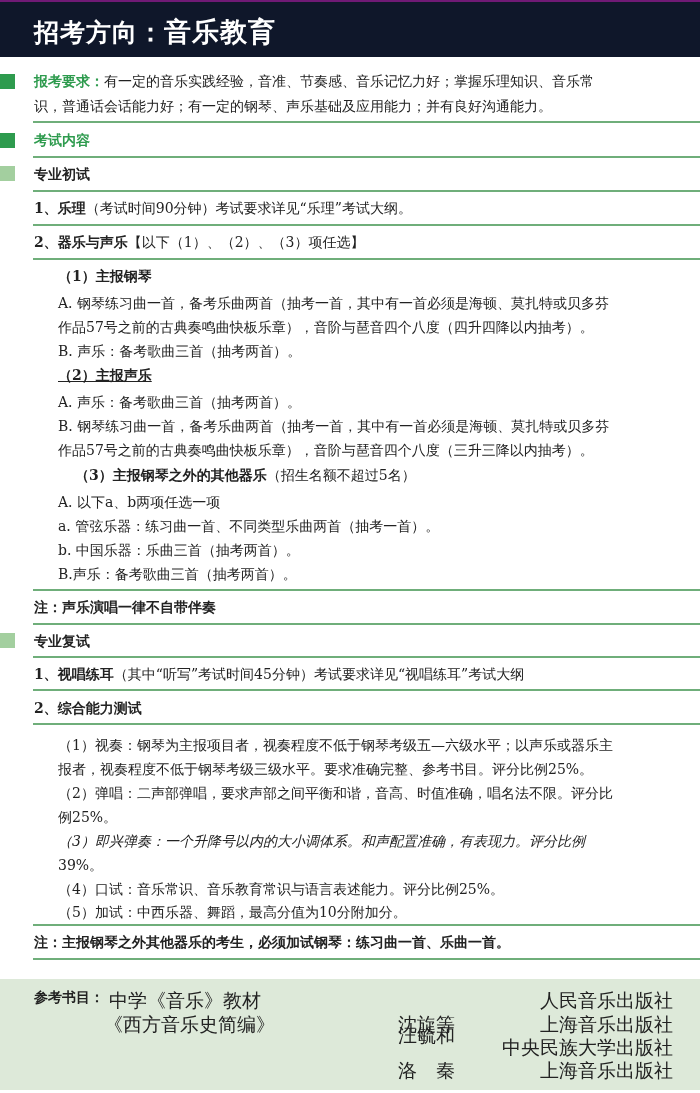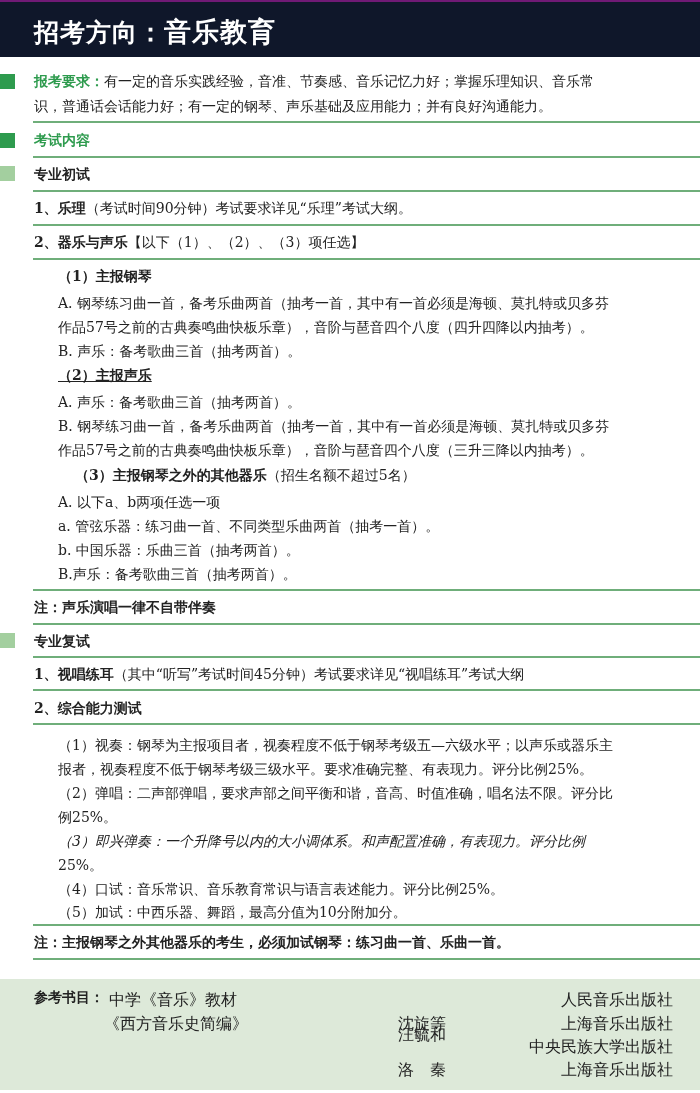--- a/index.html
+++ b/index.html
@@ -8,21 +8,21 @@
   .header-title{position:absolute;left:34px;top:12px;color:#fff;font-size:25px;font-weight:bold;letter-spacing:1px;}
   .header-title .big{font-size:27px;}
   .marker{position:absolute;left:0;width:15px;height:15px;}
   .marker.dark{background:#2e9b4e;}
   .marker.light{background:#a3cf9f;}
   .hr{position:absolute;left:33px;right:0;height:0;border-top:2px solid #6fae7a;}
   .line{position:absolute;font-size:14px;line-height:22px;white-space:nowrap;}
   .b{font-weight:bold;}
   .green{color:#2e9b4e;font-weight:bold;}
   .refband{position:absolute;left:0;top:979px;width:700px;height:111px;background:#dde9d9;}
-  .ref-row{position:absolute;font-size:16px;line-height:22px;white-space:nowrap;}
+  .ref-row{position:absolute;font-size:19px;line-height:22px;white-space:nowrap;}
   .ref-label{position:absolute;left:34px;top:10px;font-weight:bold;font-size:14px;}
 </style>
 </head>
 <body>
 
 <div class="header">
   <div class="header-title">
     <span>招考方向：</span><span class="big">音乐教育</span>
   </div>
 </div>
@@ -80,25 +80,25 @@
 
 <div class="line" style="left:34px;top:663px;">
   <span class="b">1、视唱练耳</span><span>（其中“听写”考试时间45分钟）考试要求详见“视唱练耳”考试大纲</span>
 </div>
 <div class="hr" style="top:689px;"></div>
 
 <div class="line b" style="left:34px;top:697px;">2、综合能力测试</div>
 <div class="hr" style="top:723px;"></div>
 
 <div class="line" style="left:58px;top:734px;">（1）视奏：钢琴为主报项目者，视奏程度不低于钢琴考级五—六级水平；以声乐或器乐主</div>
-<div class="line" style="left:58px;top:758px;">报者，视奏程度不低于钢琴考级三级水平。要求准确完整、有表现力。评分比例25%。</div>
+<div class="line" style="left:58px;top:758px;">报者，视奏程度不低于钢琴考级三级水平。要求准确完整、参考书目。评分比例25%。</div>
 <div class="line" style="left:58px;top:782px;">（2）弹唱：二声部弹唱，要求声部之间平衡和谐，音高、时值准确，唱名法不限。评分比</div>
 <div class="line" style="left:58px;top:806px;">例25%。</div>
 <div class="line" style="left:58px;top:830px;font-style:italic;">（3）即兴弹奏：一个升降号以内的大小调体系。和声配置准确，有表现力。评分比例</div>
-<div class="line" style="left:58px;top:854px;">25%。</div>
+<div class="line" style="left:58px;top:854px;">39%。</div>
 <div class="line" style="left:58px;top:878px;">（4）口试：音乐常识、音乐教育常识与语言表述能力。评分比例25%。</div>
 <div class="line" style="left:58px;top:901px;">（5）加试：中西乐器、舞蹈，最高分值为10分附加分。</div>
 <div class="hr" style="top:924px;"></div>
 
 <div class="line b" style="left:34px;top:931px;">注：主报钢琴之外其他器乐的考生，必须加试钢琴：练习曲一首、乐曲一首。</div>
 <div class="hr" style="top:958px;"></div>
 
 <div class="refband">
   <div class="ref-label">参考书目：</div>
   <div class="ref-row" style="left:109px;top:10px;">中学《音乐》教材</div>

